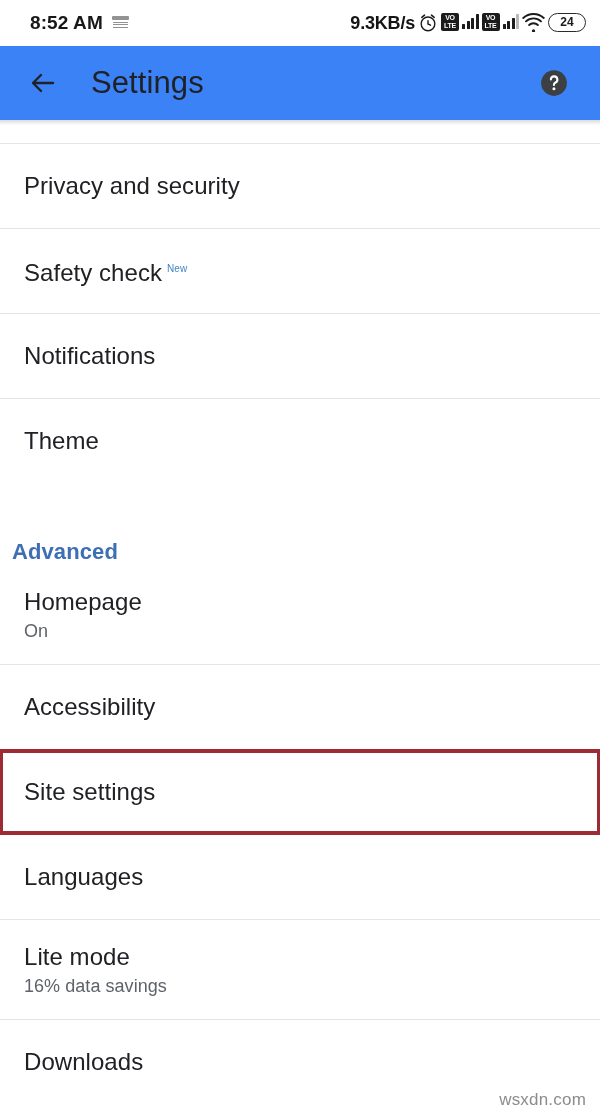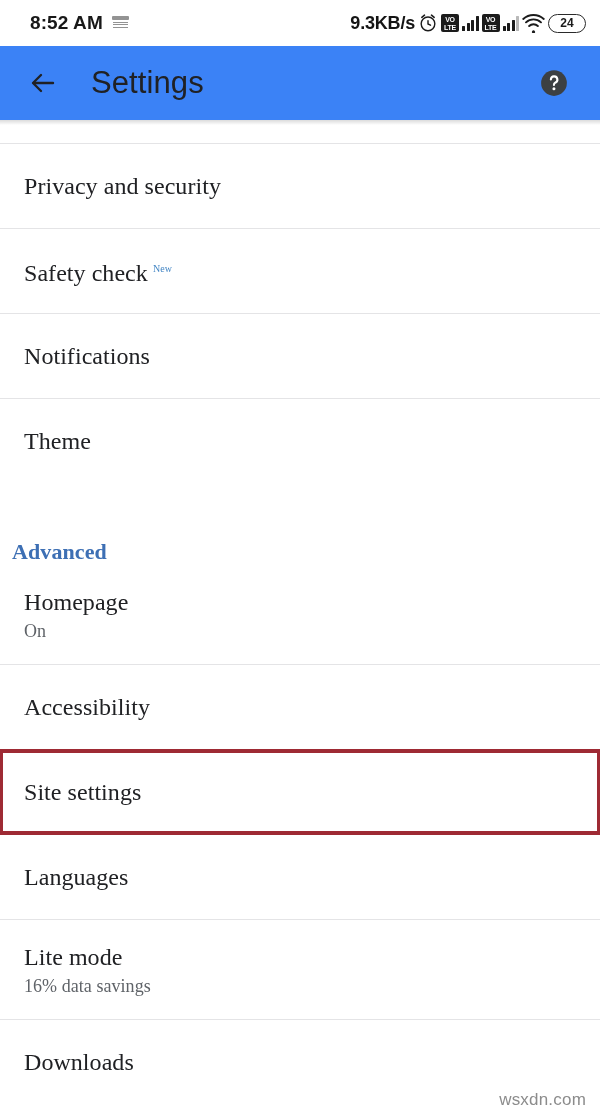--- a/index.html
+++ b/index.html
@@ -59,21 +59,20 @@
     content: "";
     position: absolute;
     left: 1px; top: 6px;
     width: 15px; height: 7px;
     background:
       repeating-linear-gradient(to bottom, #6f6f6f 0 1px, transparent 1px 2.4px);
   }
 
   .status-right {
     display: flex;
-    align-items: center;
     gap: 3px;
   }
   .net-speed {
     font-size: 18px;
     font-weight: bold;
     color: #141414;
     letter-spacing: -0.2px;
   }
   .alarm-icon { display: block; }
   .volte-badge {
@@ -164,21 +163,20 @@
   }
   .appbar-gap {
     height: 18px;
     background: #ffffff;
   }
 
   
   .settings-list {
     position: relative;
     background: #0f172a;
-    font-family: Liberation Serif, serif;
   }
   .divider {
     height: 1px;
     background: #e4e4e6;
     width: 100%;
   }
   .row {
     position: relative;
     padding: 0 24px;
     display: flex;

